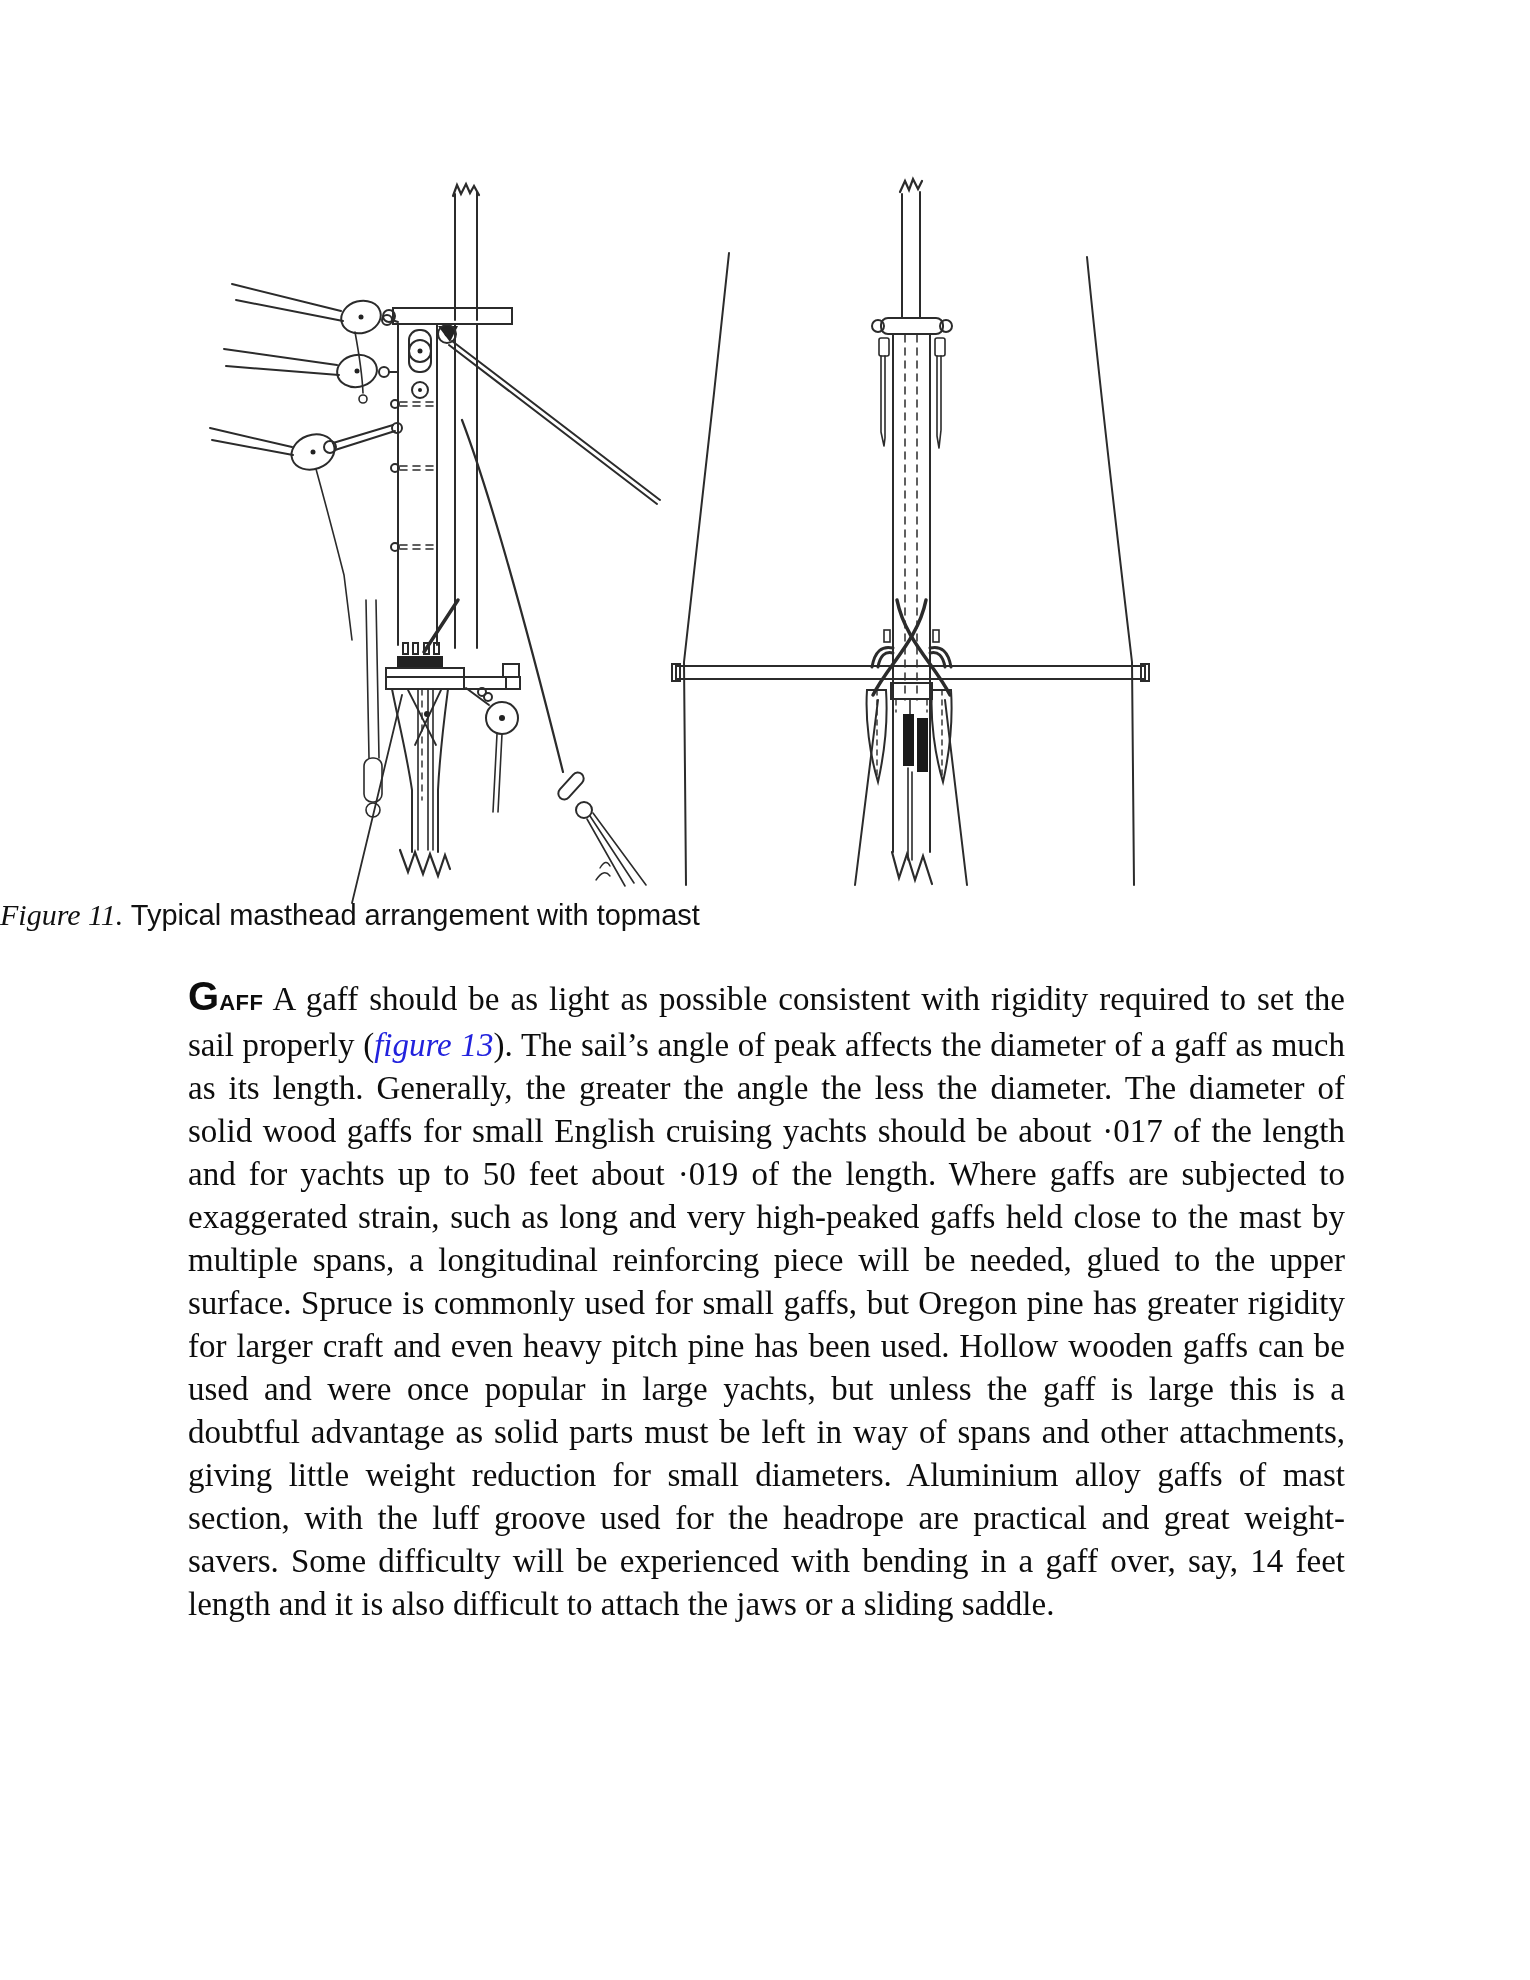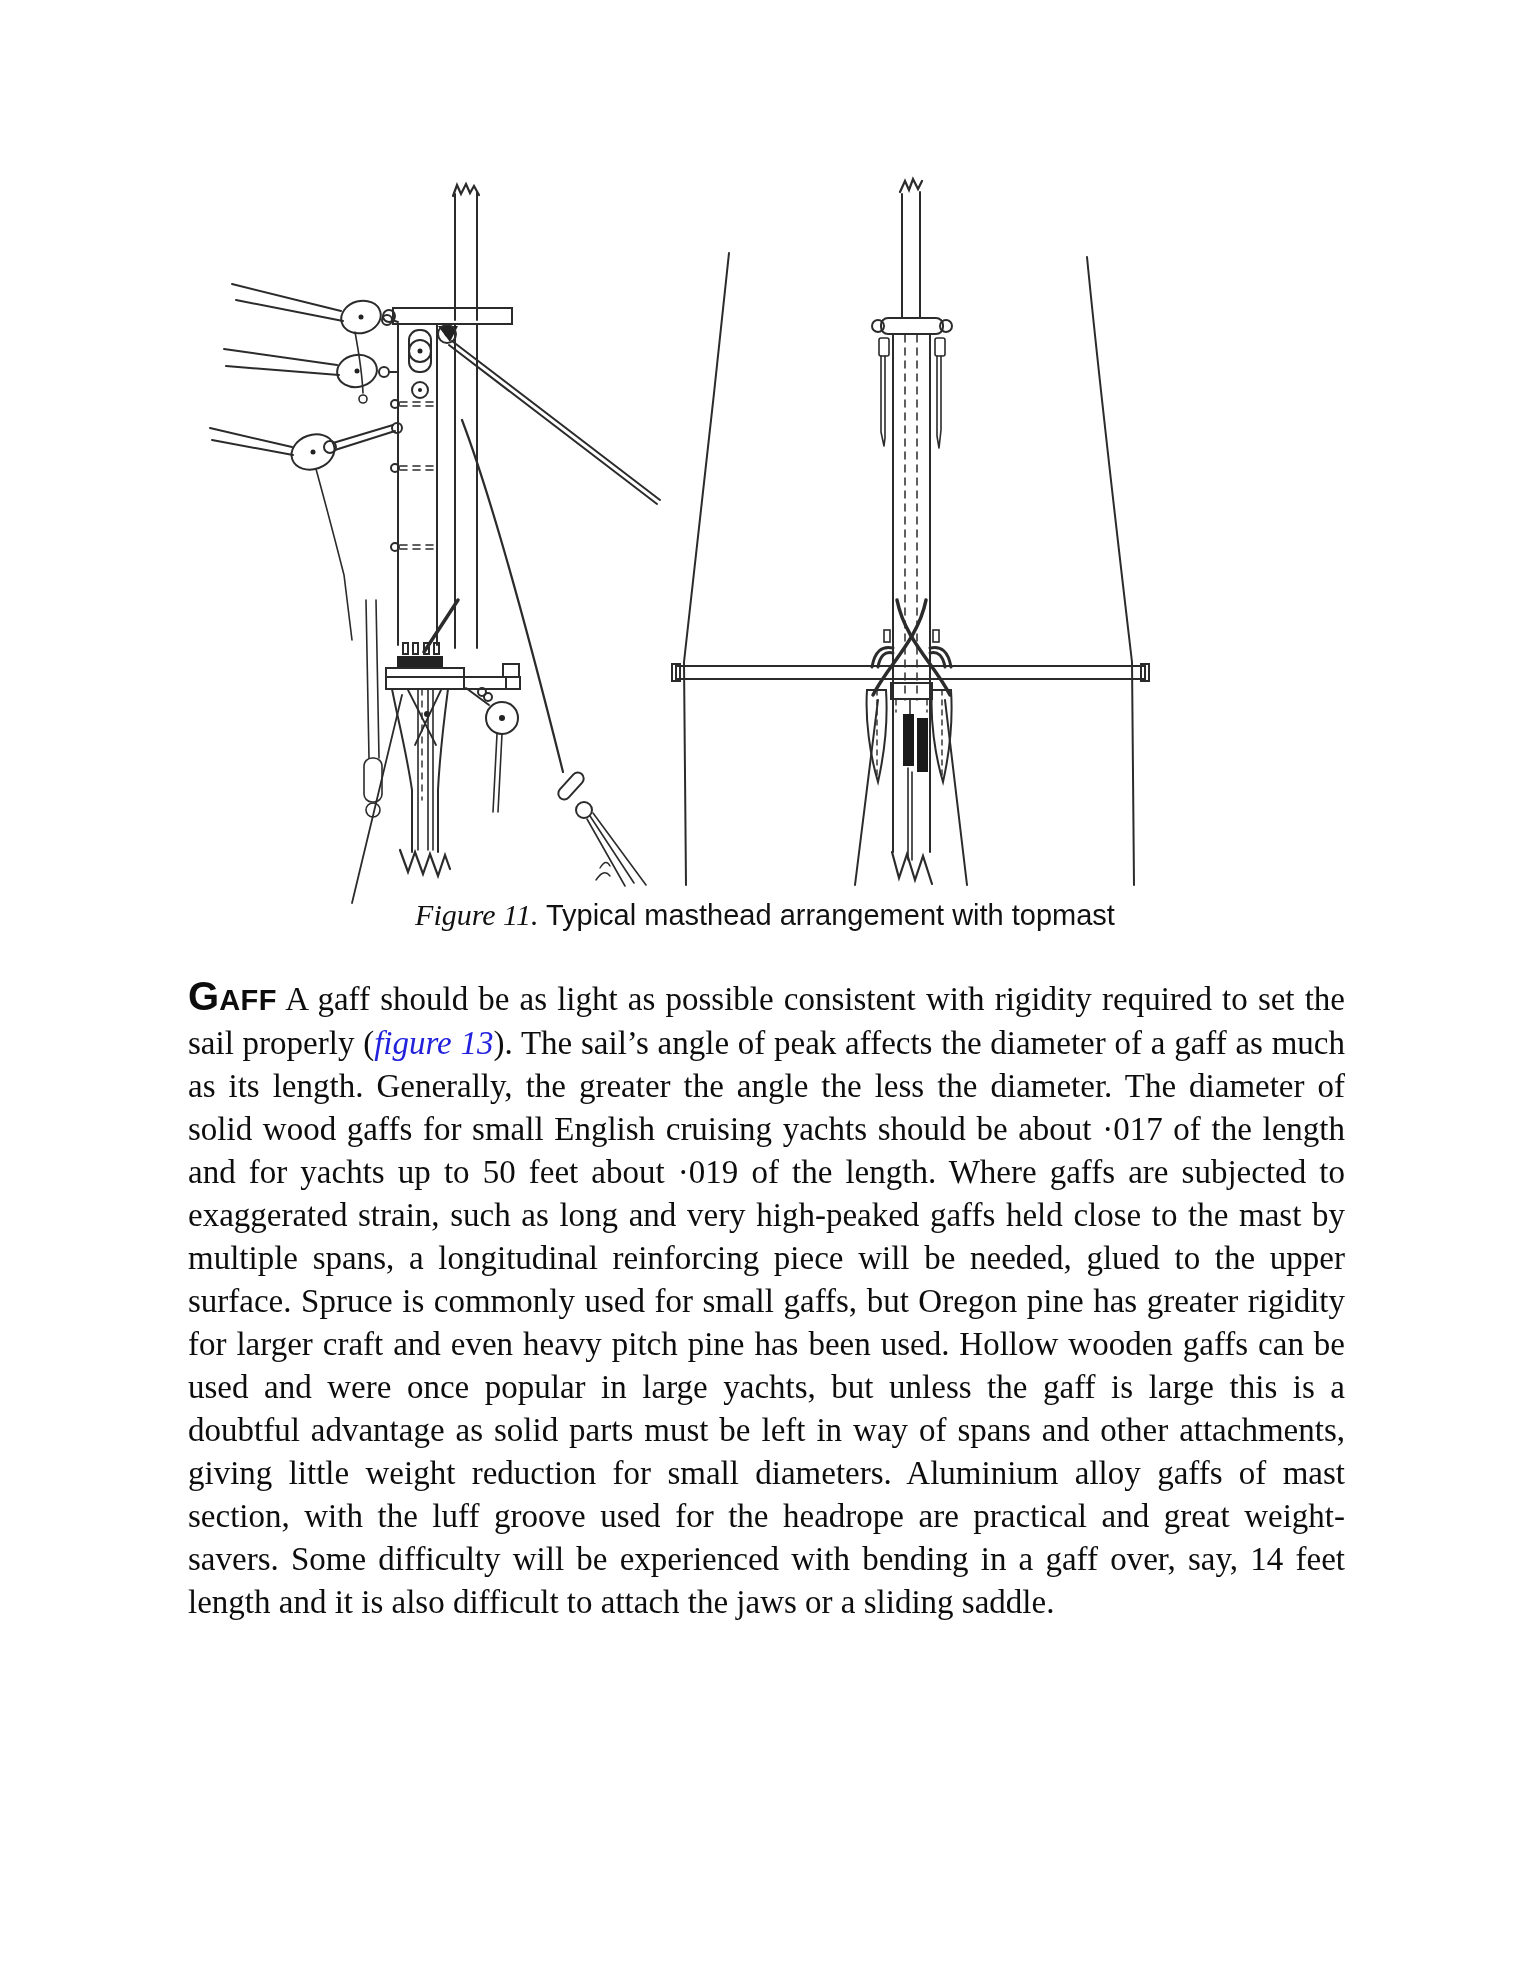--- a/index.html
+++ b/index.html
@@ -17,21 +17,20 @@
     left: 150px;
     top: 140px;
     width: 1200px;
     height: 775px;
   }
   .fig-caption {
     position: absolute;
     left: 0;
     top: 898px;
     width: 1530px;
-    text-align: center;
     white-space: nowrap;
   }
   .cap-label {
     font-family: "Liberation Serif", serif;
     font-style: italic;
     font-size: 30px;
   }
   .cap-text {
     font-family: "Liberation Sans", sans-serif;
     font-size: 29px;
@@ -43,21 +42,21 @@
     width: 1157px;
     margin: 0;
     font-family: "Liberation Serif", serif;
     font-size: 33px;
     line-height: 43px;
     text-align: justify;
     color: #0d0d0d;
   }
   .lead { font-family: "Liberation Sans", sans-serif; font-weight: bold; }
   .lead-g { font-size: 40px; }
-  .lead-rest { font-size: 29px; letter-spacing: 0.5px; }
+  .lead-rest { font-size: 22px; letter-spacing: 0.5px; }
   .fig-link { text-decoration: none; cursor: pointer; font-style: italic; }
 </style>
 </head>
 <body>
 
 <div class="page">
 
   <figure class="fig-wrap" style="margin:0;">
     <svg width="1200" height="775" viewBox="150 140 1200 775" fill="none" stroke="#2b2b2b" stroke-width="2" stroke-linecap="round">
 

